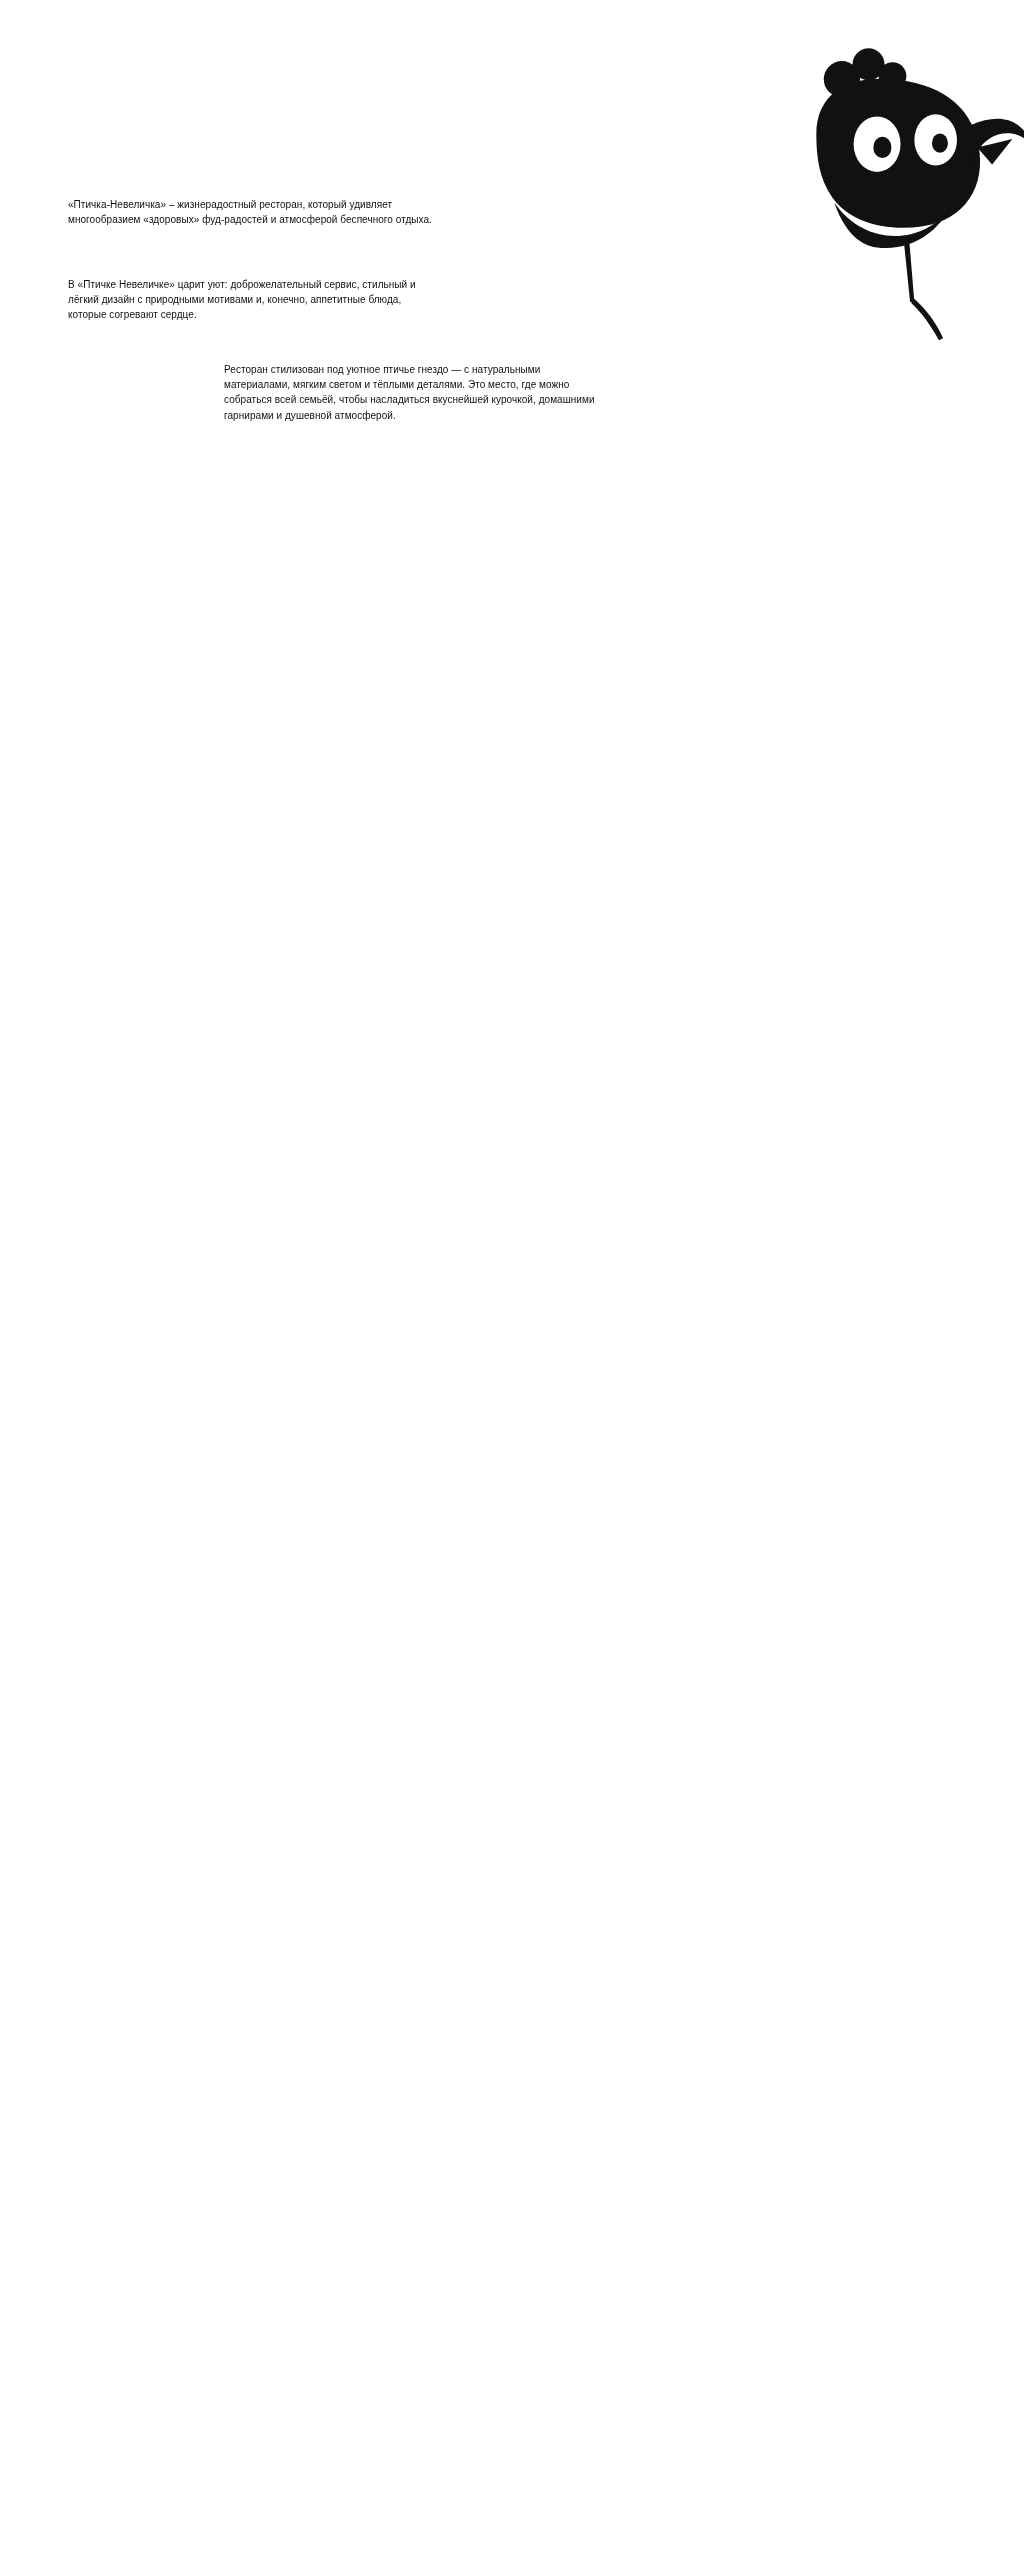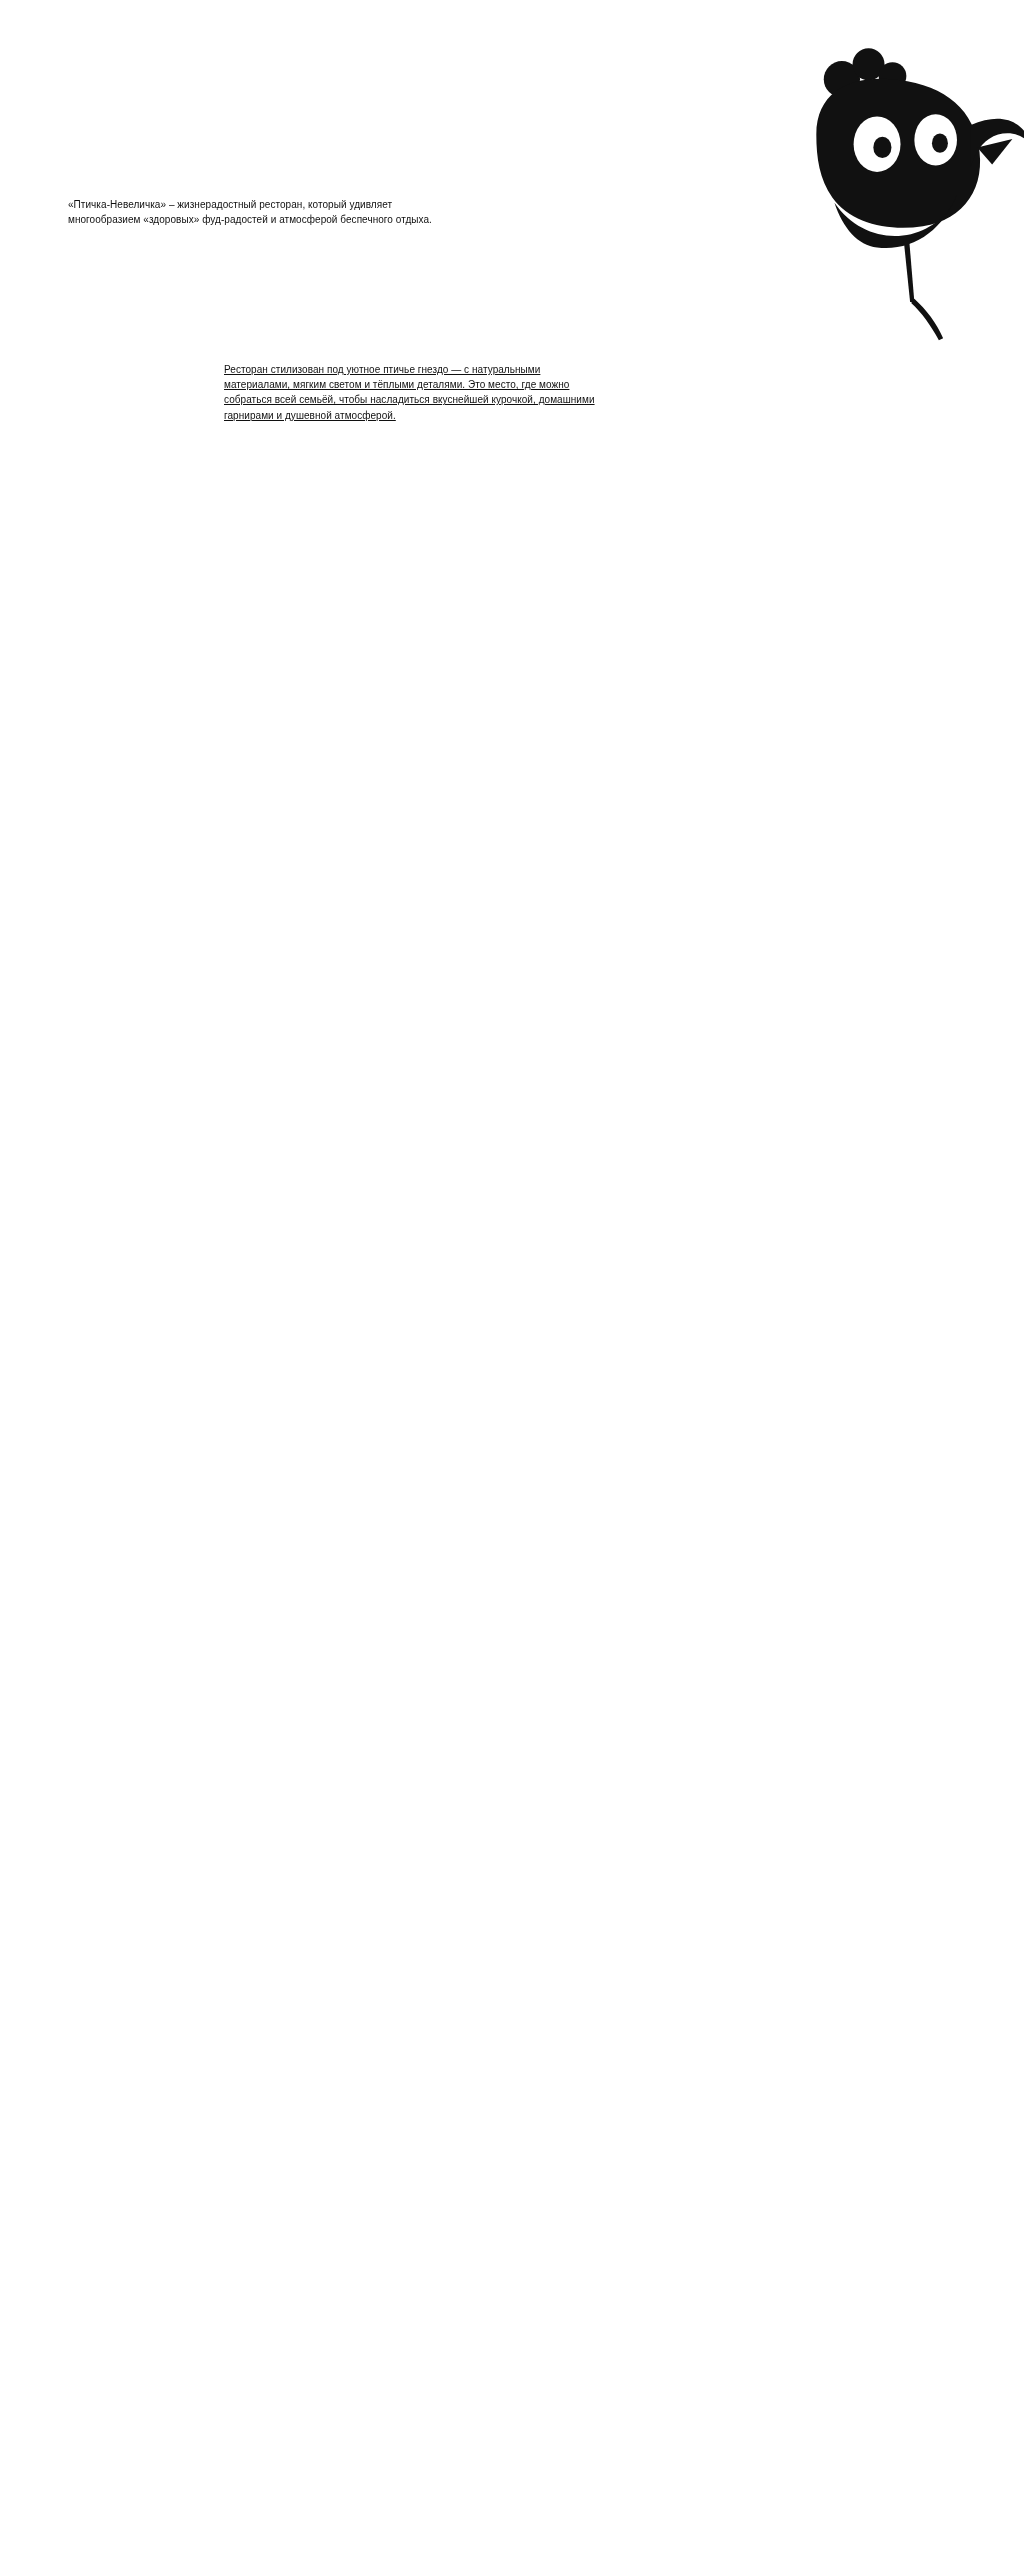--- a/index.html
+++ b/index.html
@@ -12,21 +12,21 @@
     color: #101010;
     -webkit-font-smoothing: antialiased;
   }
   .page { position: relative; width: 1024px; }
 
   
   .intro { position: relative; height: 464px; overflow: hidden; }
   .intro-copy { position: absolute; font-size: 10px; line-height: 1.52; letter-spacing: .005em; }
   .p1 { left: 68px; top: 187px; width: 373px; }
   .p2 { left: 68px; top: 267px; width: 373px; }
-  .p3 { left: 224px; top: 352px; width: 373px; text-decoration: underline; }
+  .p3 { left: 224px; top: 352px; width: 373px; }
 
   
   .hen { position: absolute; right: -9.6px; top: 10.7px; width: 251px; height: 341px; }
 
   
   .sec-head {
     position: absolute;
     font-size: 13.3px;
     font-weight: 400;
     letter-spacing: .01em;
@@ -144,20 +144,21 @@
   svg { display: block; overflow: visible; }
 </style>
 </head>
 <body>
 
 <div class="page">
 
   <section class="intro">
 
     <p class="intro-copy p1">«Птичка-Невеличка» – жизнерадостный ресторан, который удивляет многообразием «здоровых» фуд-радостей и атмосферой беспечного отдыха.</p>
+    <p class="intro-copy p2">В «Птичке Невеличке» царит уют: доброжелательный сервис, стильный и лёгкий дизайн с природными мотивами и, конечно, аппетитные блюда, которые согревают сердце.</p>
     <p class="intro-copy p3">Ресторан стилизован под уютное птичье гнездо — с натуральными материалами, мягким светом и тёплыми деталями. Это место, где можно собраться всей семьёй, чтобы насладиться вкуснейшей курочкой, домашними гарнирами и душевной атмосферой.</p>
 
     <div class="hen">
       <svg viewBox="0 0 470 640" width="251" height="341" aria-hidden="true">
         <g fill="#111111">
 
           <circle cx="110" cy="128" r="34"></circle>
           <circle cx="160" cy="100" r="30"></circle>
           <circle cx="205" cy="122" r="26"></circle>
 

